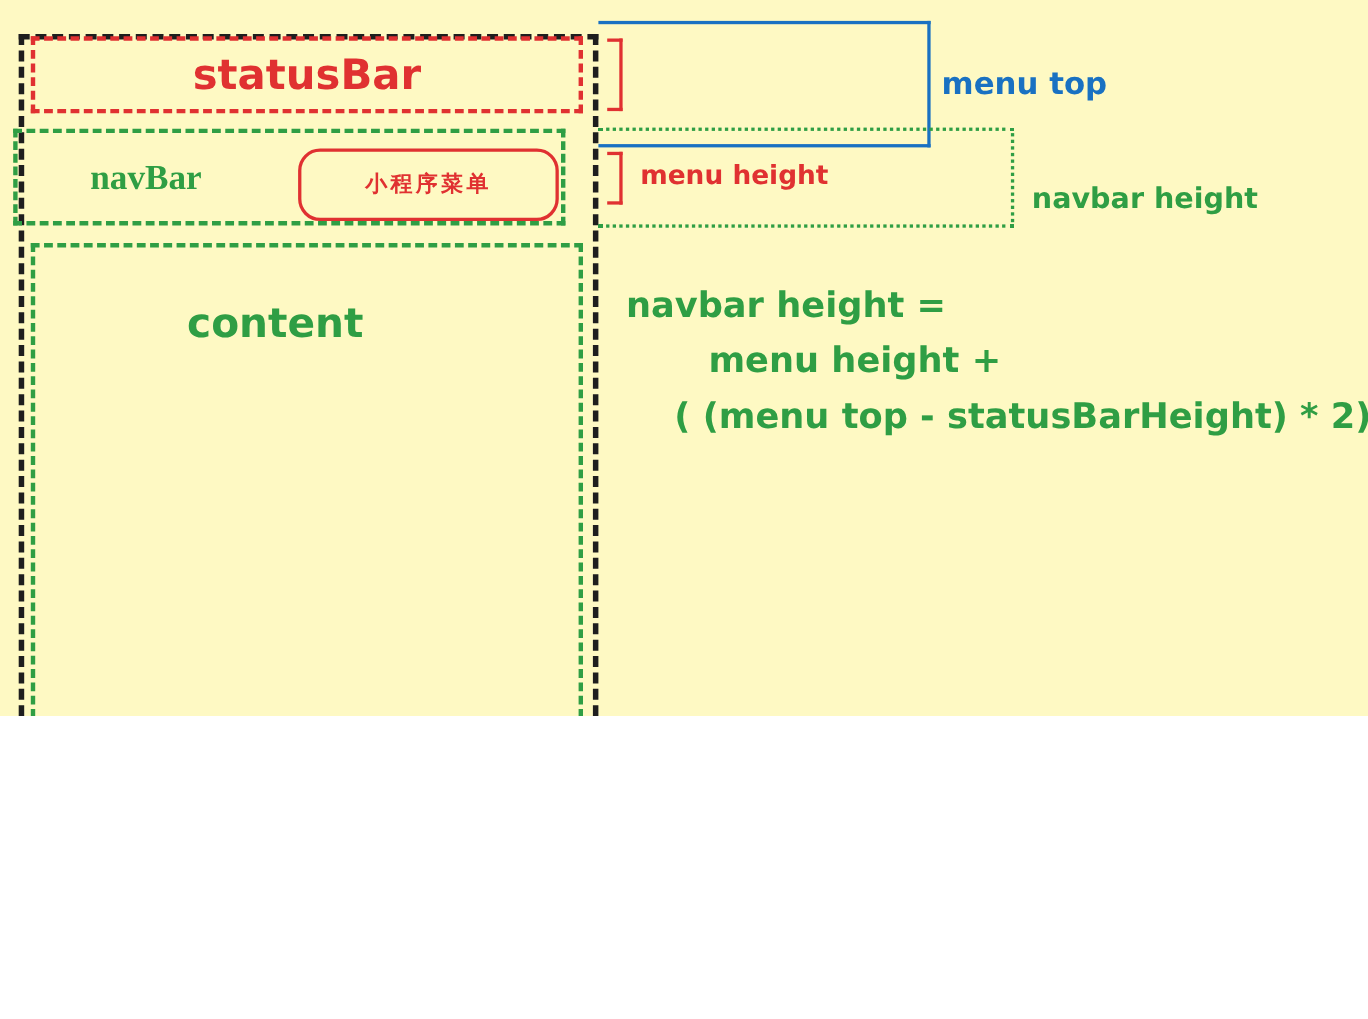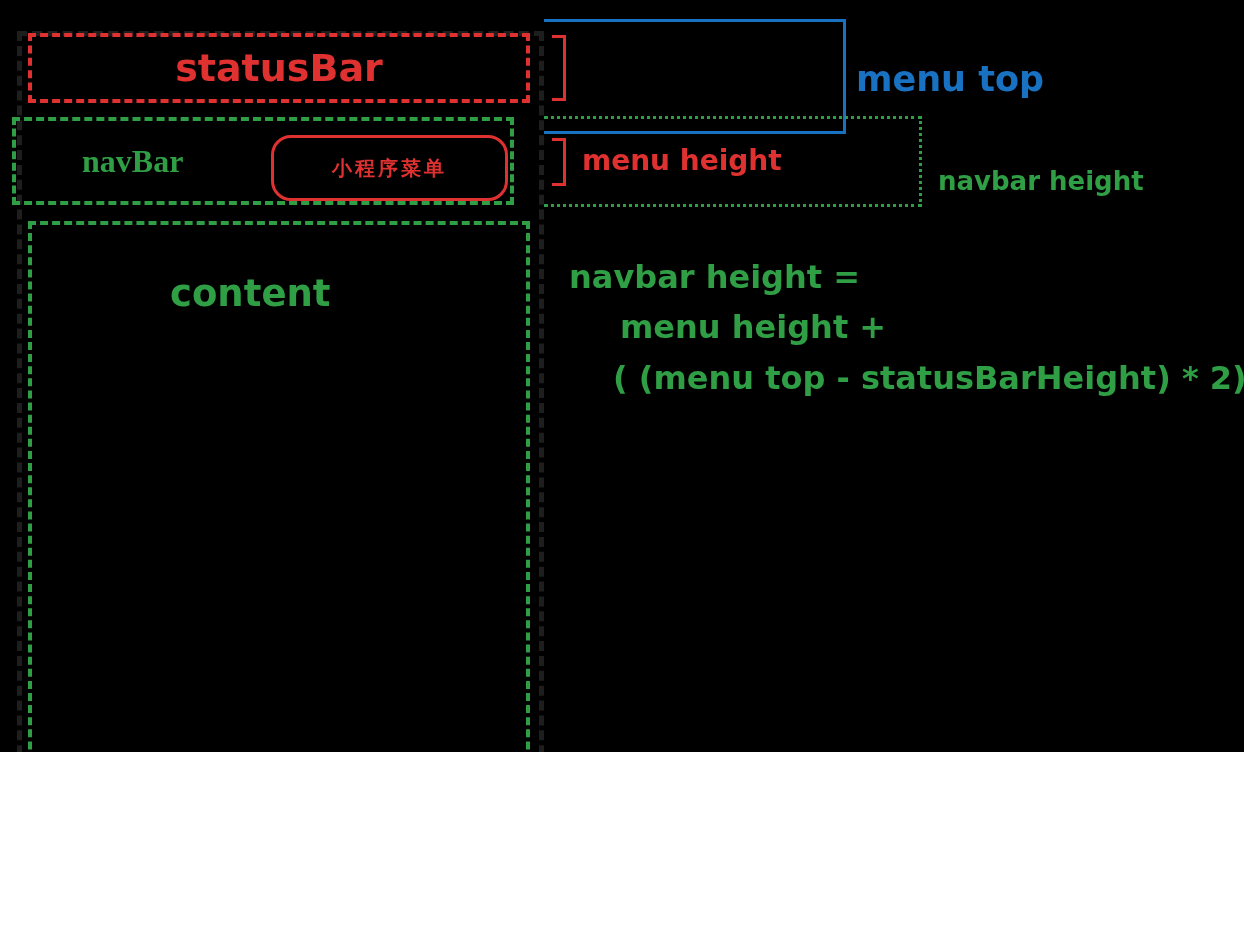--- a/index.html
+++ b/index.html
@@ -1,20 +1,20 @@
 <!DOCTYPE html>
 <html style="--red: #e03131; --green: #2f9e44; --blue: #1971c2; --black: #1e1e1e;"><head>
 <meta charset="utf-8">
 <style>
   :root{
     --red:#e03131; --green:#2f9e44; --blue:#1971c2; --black:#1e1e1e;
   }
   html,body{margin:0;padding:0;background:#ffffff;}
   .canvas{
-    position:relative; width:1244px; height:752px; background:#000000;
+    position:relative; width:1244px; height:651px; background:#fef9c3;
     overflow:hidden;
     font-family:"DejaVu Sans","Liberation Sans",sans-serif;
     font-weight:600;
   }
   .abs{position:absolute; box-sizing:border-box; background:transparent;}
 
   
   .phone-frame{left:17px; top:31px; width:527px; height:873px; border:5px dashed var(--black);}
   .status-bar{left:28px; top:33px; width:502px; height:70px; border:4px dashed var(--red);
               display:flex; align-items:center; justify-content:center;}
@@ -36,26 +36,26 @@
                  border:3px solid var(--blue); border-left:none;}
   .navbar-height-rect{left:544px; top:116px; width:378px; height:91px;
                       border:3px dotted var(--green); border-left:none;}
   .bracket{border:3.5px solid var(--red); border-left:none;}
   .bracket-status{left:552px; top:35px; width:14px; height:66px;}
   .bracket-menu{left:552px; top:138px; width:14px; height:48px;}
 
   
   .lbl{white-space:nowrap; line-height:1;}
   .status-bar-height-label{left:576px; top:42px; color:var(--red); font-size:33px;}
-  .menu-top-label{left:856px; top:62px; color:var(--blue); font-size:35px;}
-  .menu-height-label{left:582px; top:147px; color:var(--red); font-size:28px;}
+  .menu-top-label{left:856px; top:62px; color:var(--blue); font-size:28px;}
+  .menu-height-label{left:582px; top:147px; color:var(--red); font-size:24px;}
   .navbar-height-label{left:938px; top:168px; color:var(--green); font-size:26px;}
   .formula-line{color:var(--green); font-size:32px;}
   .formula-line1{left:569px; top:261px;}
-  .formula-line2{left:620px; top:311px;}
+  .formula-line2{left:644px; top:311px;}
   .formula-line3{left:613px; top:362px;}
 </style>
 </head>
 <body>
 
 <div class="canvas">
 
   <div class="abs phone-frame"></div>
 
   <div class="abs status-bar">

